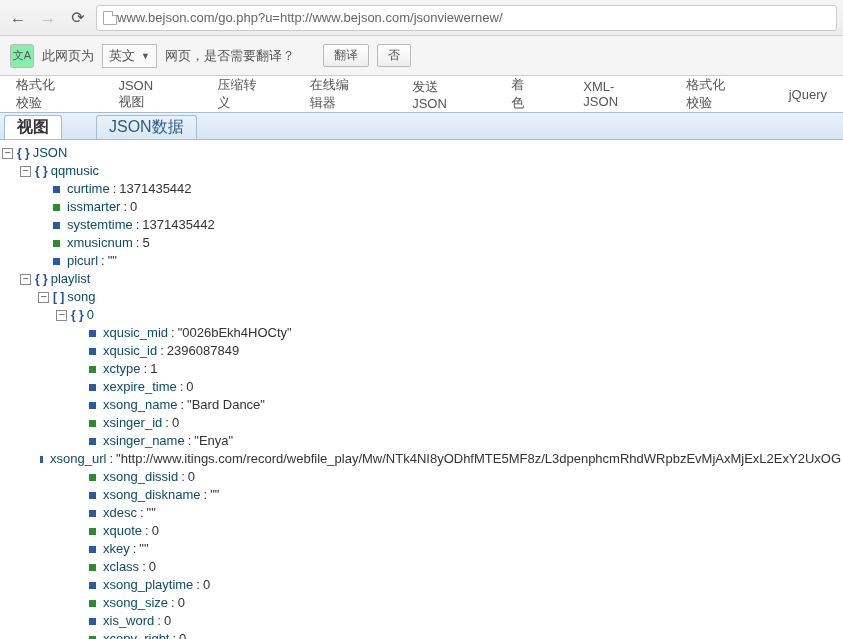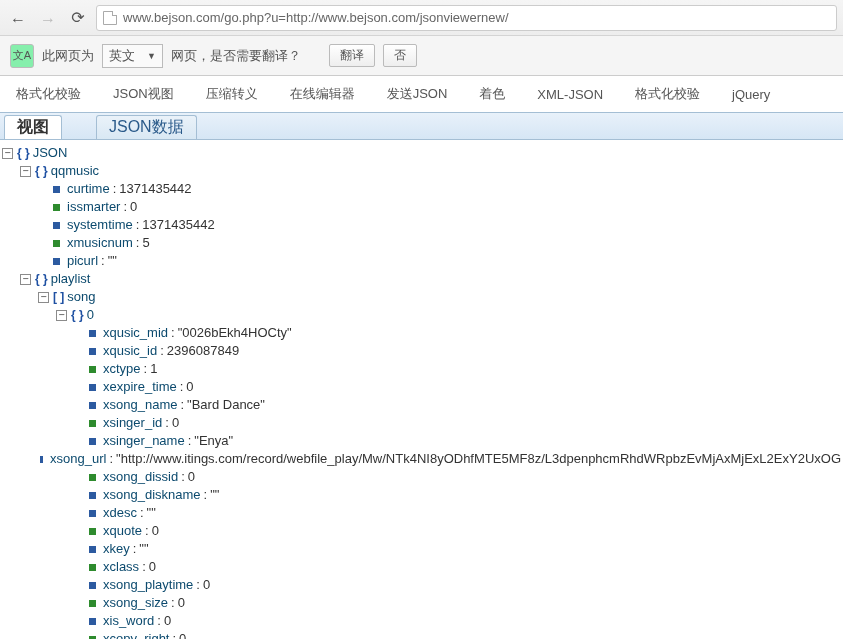--- a/index.html
+++ b/index.html
@@ -2,33 +2,33 @@
 <html><head>
 <meta charset="utf-8">
 <style>
 * { margin: 0; padding: 0; box-sizing: border-box; font-family: "Microsoft YaHei", Arial, sans-serif; }
 body { background: #fff; font-size: 13px; color: #333; overflow: hidden; height: 639px; width: 843px; }
 
 
 .browser-bar { height: 36px; background: linear-gradient(#f5f5f5,#ededed); border-bottom: 1px solid #d4d4d4; display: flex; align-items: center; padding: 0 6px; gap: 6px; }
 .nav-btn { width: 24px; height: 24px; display: inline-flex; align-items: center; justify-content: center; color: #555; border-radius: 3px; font-size: 16px; }
 .nav-btn.disabled { color: #bbb; }
-.url-field { flex: 1; height: 26px; background: #fff; border: 1px solid #ccc; border-radius: 3px; display: flex; align-items: center; padding: 0 6px; gap: 6px; font-size: 13px; color: #666; font-family: SimSun, serif; }
+.url-field { flex: 1; height: 26px; background: #fff; border: 1px solid #ccc; border-radius: 3px; display: flex; align-items: center; padding: 0 6px; font-size: 13px; color: #666; font-family: SimSun, serif; }
 .page-icon { width: 14px; height: 14px; display: inline-block; border: 1px solid #aaa; border-top-right-radius: 4px; position: relative; }
 .page-icon::after { content:''; position:absolute; top:-1px; right:-1px; width:4px; height:4px; background:#fff; border-left:1px solid #aaa; border-bottom:1px solid #aaa; }
 
 
 .translate-bar { height: 40px; background: #f5f5f5; border-bottom: 1px solid #ccc; display: flex; align-items: center; padding: 0 10px; gap: 8px; font-size: 13px; color: #545454; }
 .tr-icon { width: 24px; height: 24px; border: 1px solid #bbb; border-radius: 3px; display: inline-flex; align-items: center; justify-content: center; font-size: 11px; background: #86efac; }
-.lang-sel { border: 1px solid #bbb; padding: 2px 6px; background: #fafafa; display: inline-flex; align-items: center; gap: 12px; font-size: 13px; }
+.lang-sel { border: 1px solid #bbb; padding: 2px 6px; background: #fafafa; display: inline-flex; align-items: center; gap: 6px; font-size: 13px; }
 .car { font-size: 9px; color: #555; }
 .tr-btn { border: 1px solid #bbb; padding: 2px 10px; background: linear-gradient(#fff,#eee); border-radius: 2px; font-size: 12px; color: #545454; }
 
 
-.menu-row { height: 36px; display: flex; align-items: center; gap: 32px; padding: 0 16px; font-size: 13px; color: #555; font-family: SimSun, Arial, sans-serif; }
+.menu-row { height: 36px; display: flex; align-items: center; gap: 52px; padding: 0 16px; font-size: 13px; color: #555; font-family: SimSun, Arial, sans-serif; }
 
 
 .tab-row { height: 28px; background: linear-gradient(#e8f1fa,#d6e6f5); border-top: 1px solid #a4bed4; border-bottom: 1px solid #a4bed4; display: flex; align-items: flex-end; padding-left: 4px; }
 .tab { height: 24px; padding: 0 12px; display: inline-flex; align-items: center; font-size: 16px; border: 1px solid #a4bed4; border-bottom: none; margin-right: 2px; border-radius: 3px 3px 0 0; }
 .tab.active { background: #fff; font-weight: bold; }
 .tab.inactive { background: linear-gradient(#eaf2f9,#d9e8f4); color: #2a5a8a; margin-left: 32px; }
 
 
 .tree-pane { padding: 4px 2px; font-family: Arial, sans-serif; font-size: 13px; line-height: 18px; overflow: hidden; }
 .node { white-space: nowrap; display: flex; align-items: center; }

